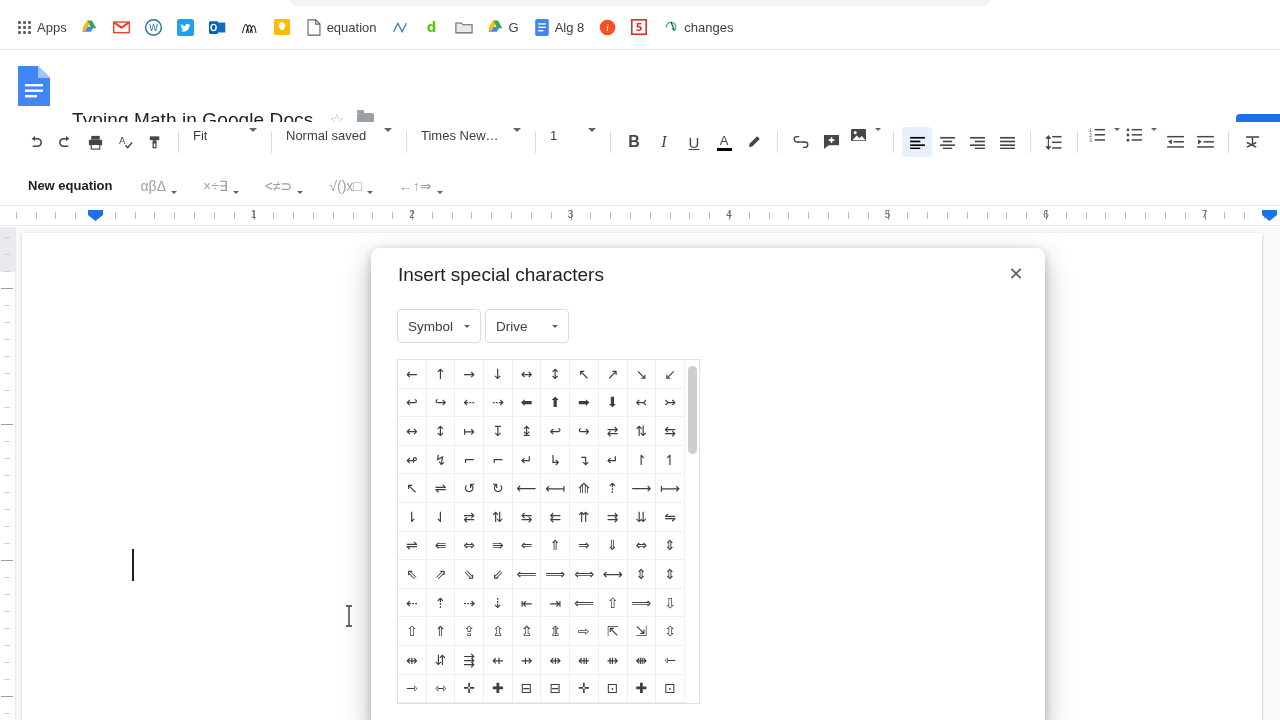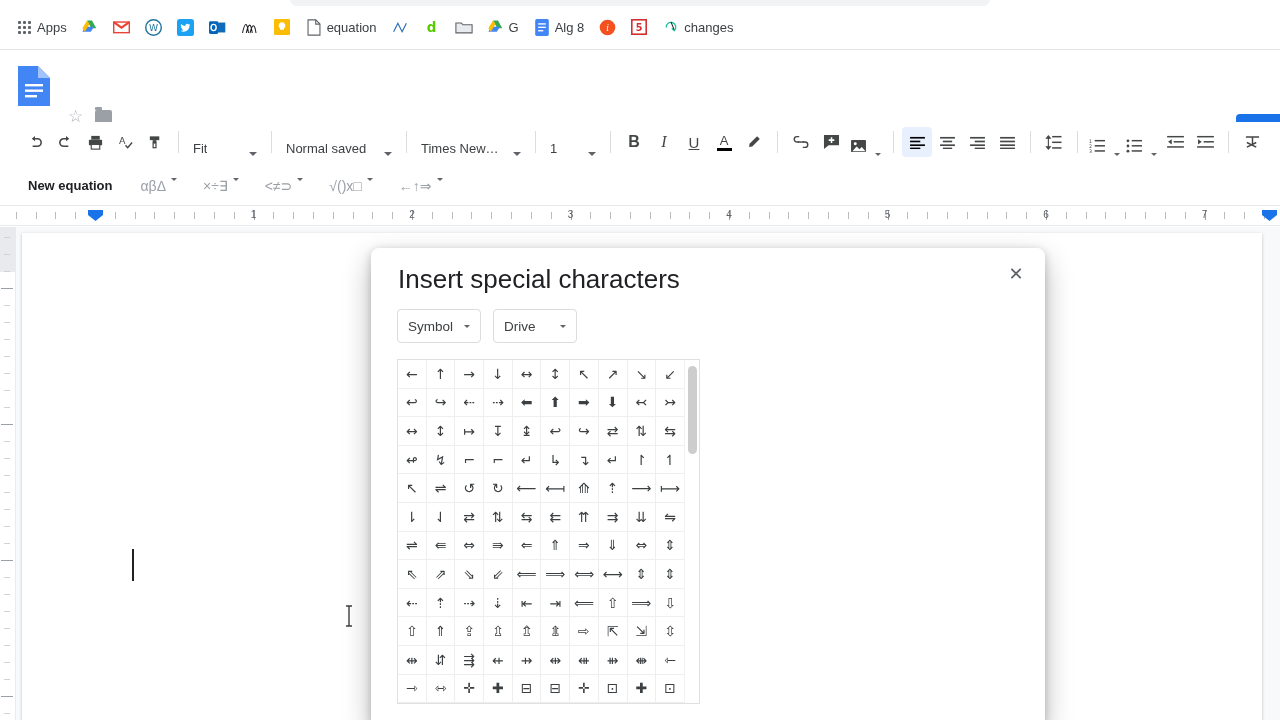--- a/index.html
+++ b/index.html
@@ -79,37 +79,37 @@
     position:absolute; top:122px; left:0; width:1280px; height:40px;
     background:#fff; display:flex; align-items:center; padding-left: 20px; gap:0px;
   }
   .tb-btn {
     width: 30px; height: 30px; display:flex;align-items:center;justify-content:center;
     border-radius:4px; cursor:pointer; font-size:15px; color:#444746; flex:none;
   }
   .tb-btn.active { background:#e8f0fe; color:#1a73e8; }
   .tb-sep { width:1px; height:22px; background:#dadce0; margin:0 8px; flex:none;}
   .tb-drop {
-    height:28px; display:flex;align-items:flex-end; gap:8px; padding:0 6px; border-radius:4px;
+    height:28px; display:flex;align-items:flex-start; gap:8px; padding:0 6px; border-radius:4px;
     cursor:pointer; font-size:13px; color:#3c4043; flex:none;
   }
   .tb-drop .val { white-space:nowrap; overflow:hidden; }
   .caret { width:0;height:0;border-left:4px solid transparent;border-right:4px solid transparent;border-top:4px solid #5f6368; }
   .caret.sm { border-left-width:3px;border-right-width:3px;border-top-width:3px; }
 
   
   #eq-toolbar {
     position:absolute; top:166px; left:0; width:1280px; height:40px;
     background:#fff; display:flex; align-items:center; padding-left:20px; border-bottom:1px solid #e8eaed;
   }
   #eq-new {
     font-size:13px; color:#202124; font-weight:bold; padding: 4px 8px; border-radius:4px; cursor:pointer;
   }
   .eq-group {
-    display:flex;align-items:flex-start;gap:5px; margin-left:14px; padding:3px 6px; border-radius:4px; cursor:pointer;
+    display:flex;align-items:flex-end;gap:5px; margin-left:14px; padding:3px 6px; border-radius:4px; cursor:pointer;
     font-size:14px; color:#9aa0a6;
   }
 
   
   #ruler {
     position:absolute; top:206px; left:0; width:1280px; height:20px;
     background:#fff; border-bottom:1px solid #e8eaed;
   }
   #ruler-track { position:absolute; left:0; top:0; width:1280px; height:19px; }
   .rtick { position:absolute; top:6px; width:1px; height:7px; background:#b9bcbf; }
@@ -149,28 +149,28 @@
   }
 
   
   #dialog {
     position:absolute; left:371px; top:248px; width:674px; height:480px;
     background:#ffffff; border-radius:8px;
     box-shadow: 0 11px 28px rgba(0,0,0,.28), 0 2px 8px rgba(0,0,0,.18);
     overflow:hidden;
   }
   #dlg-title {
-    position:absolute; left:27px; top:16px; font-size:26px; color:#202124; font-weight:400;
+    position:absolute; left:27px; top:16px; font-size:19px; color:#202124; font-weight:400;
   }
   #dlg-close {
     position:absolute; right:15px; top:12px; width:28px; height:28px;
     display:flex;align-items:center;justify-content:center; border-radius:50%;
     color:#5f6368; font-size:18px; cursor:pointer; line-height:1;
   }
-  #dlg-selects { position:absolute; left:26px; top:61px; display:flex; gap:12px; }
+  #dlg-selects { position:absolute; left:26px; top:61px; display:flex; gap:4px; }
   .dlg-select {
     height:34px; min-width:84px; border:1px solid #dadce0; border-radius:4px; background:#fff;
     display:flex;align-items:center;justify-content:space-between; gap:10px; padding:0 10px;
     font-size:13.5px; color:#3c4043; cursor:pointer;
   }
 
   #char-panel {
     position:absolute; left:26px; top:111px; width:303px; height:345px;
     border:1px solid #e0e0e0; background:#fff; overflow:hidden;
   }
@@ -375,20 +375,21 @@
     <svg width="36" height="44" viewBox="0 0 36 44">
       <path d="M2 2h20l12 12v28H2z" fill="#4285f4"></path>
       <path d="M22 2v12h12" fill="#a1c2fa"></path>
       <rect x="9" y="20" width="18" height="2.4" fill="#fff"></rect>
       <rect x="9" y="25.5" width="18" height="2.4" fill="#fff"></rect>
       <rect x="9" y="31" width="12" height="2.4" fill="#fff"></rect>
     </svg>
   </div>
 
   <div id="doc-title-row">
+    <span id="doc-title">Typing Math in Google Docs</span>
     <span id="star-icon">☆</span>
     <span id="folder-icon"></span>
   </div>
 
   <div id="menu-row">
     <span class="menu-item">File</span>
     <span class="menu-item">Edit</span>
     <span class="menu-item">View</span>
     <span class="menu-item">Insert</span>
     <span class="menu-item">Format</span>

